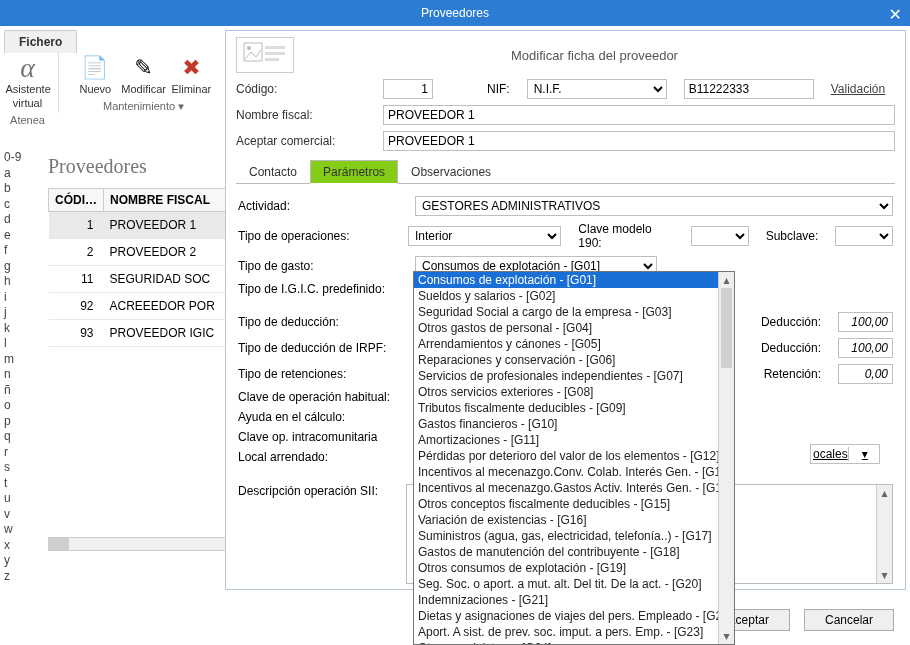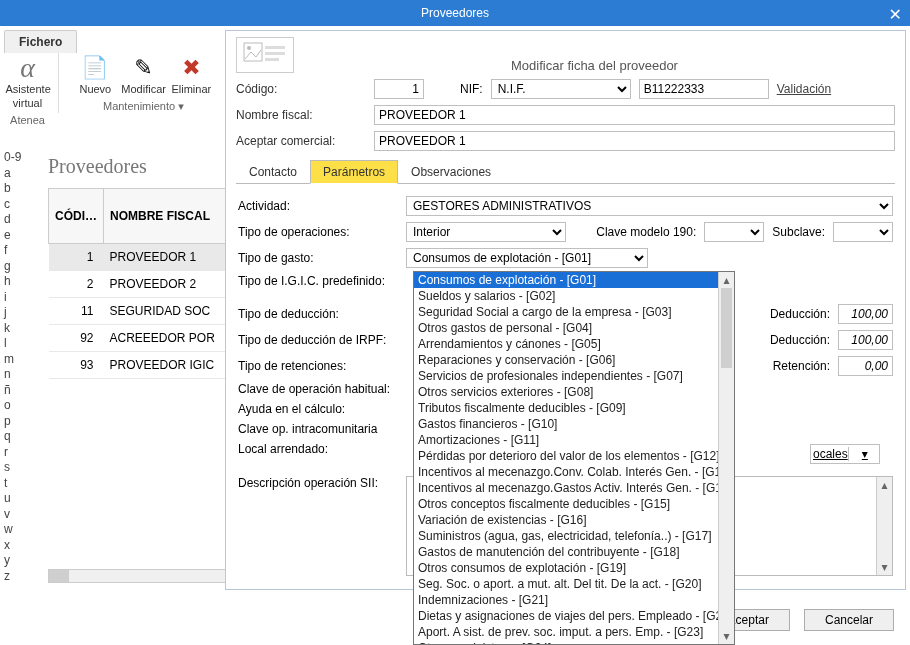--- a/index.html
+++ b/index.html
@@ -22,44 +22,44 @@
 .ic-new::before { content:"📄"; }
 .ic-mod::before { content:"✎"; }
 .ic-del::before { content:"✖"; color:#c0392b; }
 
 .az-index { position: absolute; left: 4px; top: 150px; width: 28px; font-size: 11px; color: #444; }
 .az-index div { height: 15.5px; line-height: 15.5px; cursor: pointer; }
 
 .grid-area { position: absolute; left: 48px; top: 155px; width: 190px; }
 .grid-title { font-family: Georgia, serif; font-size: 20px; color: #777; margin-bottom: 10px; }
 .grid { border-collapse: collapse; width: 100%; }
-.grid th { background: #f7f7f7; border: 1px solid #ccc; padding: 20px 6px; font-weight: bold; text-align: left; }
+.grid th { background: #f7f7f7; border: 1px solid #ccc; padding: 4px 6px; font-weight: bold; text-align: left; }
 .grid td { border-bottom: 1px solid #e8e8e8; padding: 6px; }
 .grid tr.sel td { background: #e9e9e9; }
 .grid td.num { text-align: right; padding-right: 10px; }
 .grid-scroll-h { border:1px solid #ccc; height:14px; background:#f0f0f0; margin-top:190px; position:relative;}
 .grid-scroll-h .thumb{ position:absolute; left:0; top:0; width:20px; height:12px; background:#cfcfcf;}
 .grid-scroll-h .ar{ position:absolute; right:0; top:0; width:14px; height:12px; text-align:center; line-height:12px; color:#666;}
 
 .form-panel { position: absolute; left: 225px; top: 30px; right: 4px; border: 1px solid #b8c7d8; background: #fff; padding: 6px 10px 10px 10px; height: 560px;}
-.form-header { display: flex; align-items: flex-end; }
+.form-header { display: flex; align-items: center; }
 .thumb-box { width: 58px; height: 36px; border: 1px solid #ccc; display:flex; align-items:center; justify-content:center; }
 .thumb-box svg { width: 44px; height: 26px; }
 .form-title { flex: 1; text-align: center; color: #555; font-size: 13px; }
-.frow { display: flex; align-items: center; margin-top: 6px; gap: 8px; }
+.frow { display: flex; align-items: center; margin-top: 6px; gap: 17px; }
 .flabel { width: 130px; color: #333; }
 .flabel-w { width: 160px; }
 .finput { border: 1px solid #bfbfbf; padding: 2px 4px; height: 20px; background:#fff;}
 .finput.right { text-align: right; }
 .fselect { border: 1px solid #bfbfbf; padding: 1px 2px; height: 20px; background:#fff; }
 .link { color: #444; text-decoration: underline; cursor: pointer; }
 
 .tabs { margin-top: 8px; border-bottom: 1px solid #bbb; display: flex; }
 .tab { padding: 4px 12px; border: 1px solid transparent; border-bottom: none; cursor: pointer; color:#333; position:relative; top:1px;}
-.tab.active { border-color: #bbb; background: #fde047; border-bottom: 1px solid #fff; }
+.tab.active { border-color: #bbb; background: #84cc16; border-bottom: 1px solid #fff; }
 
 .param-area { padding: 6px 2px; }
 .sel-med { width: 160px; }
 .sel-sm { width: 60px; }
 .num-box { width: 55px; text-align: right; font-style: italic; }
 .rightlab { margin-left: auto; }
 
 .dropdown-list { position: absolute; left: 413px; top: 271px; width: 322px; background: #fff; border: 1px solid #767676; max-height: 374px; overflow:hidden; z-index: 50; }
 .dropdown-list .opt { padding: 1px 4px; color: #222; white-space: nowrap; overflow: hidden; text-overflow: clip; font-size: 12px; line-height: 14px;}
 .dropdown-list .opt.sel { background: #1a6fd6; color: #fff; }

